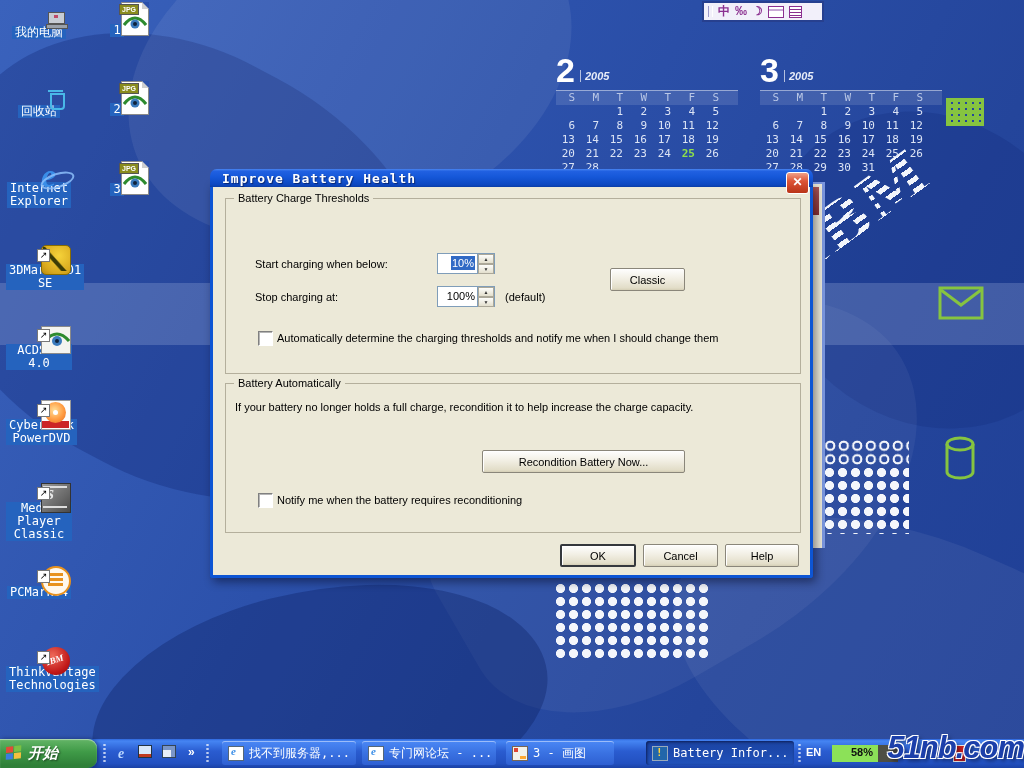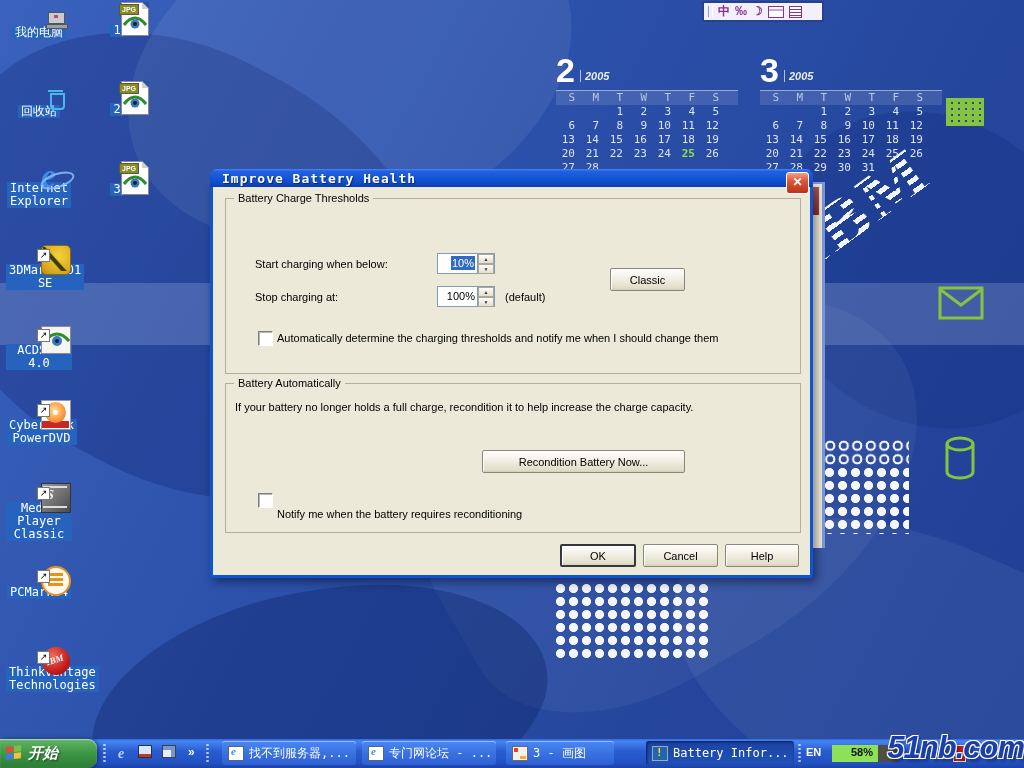--- a/index.html
+++ b/index.html
@@ -463,21 +463,21 @@
     <button class="xpbtn" style="left:397px;top:85px;width:75px;height:23px">Classic</button>
     <span class="cb" style="left:45px;top:148px"></span>
     <div class="cblbl" style="left:64px;top:149px">Automatically determine the charging thresholds and notify me when I should change them</div>
 
     <div class="grp" style="left:12px;top:200px;width:574px;height:148px">
       <span class="grp-label">Battery Automatically</span>
     </div>
     <div class="dtext" style="left:22px;top:218px;width:560px">If your battery no longer holds a full charge, recondition it to help increase the charge capacity.</div>
     <button class="xpbtn" style="left:269px;top:267px;width:203px;height:23px">Recondition Battery Now...</button>
     <span class="cb" style="left:45px;top:310px"></span>
-    <div class="cblbl" style="left:64px;top:325px">Notify me when the battery requires reconditioning</div>
+    <div class="cblbl" style="left:64px;top:311px">Notify me when the battery requires reconditioning</div>
 
     <button class="xpbtn default" style="left:347px;top:361px;width:76px;height:23px">OK</button>
     <button class="xpbtn" style="left:430px;top:361px;width:75px;height:23px">Cancel</button>
     <button class="xpbtn" style="left:512px;top:361px;width:74px;height:23px">Help</button>
   </div>
 
   <div class="taskbar">
     <div class="startbtn">
       <span class="winflag">
           <i class="p1"></i>

